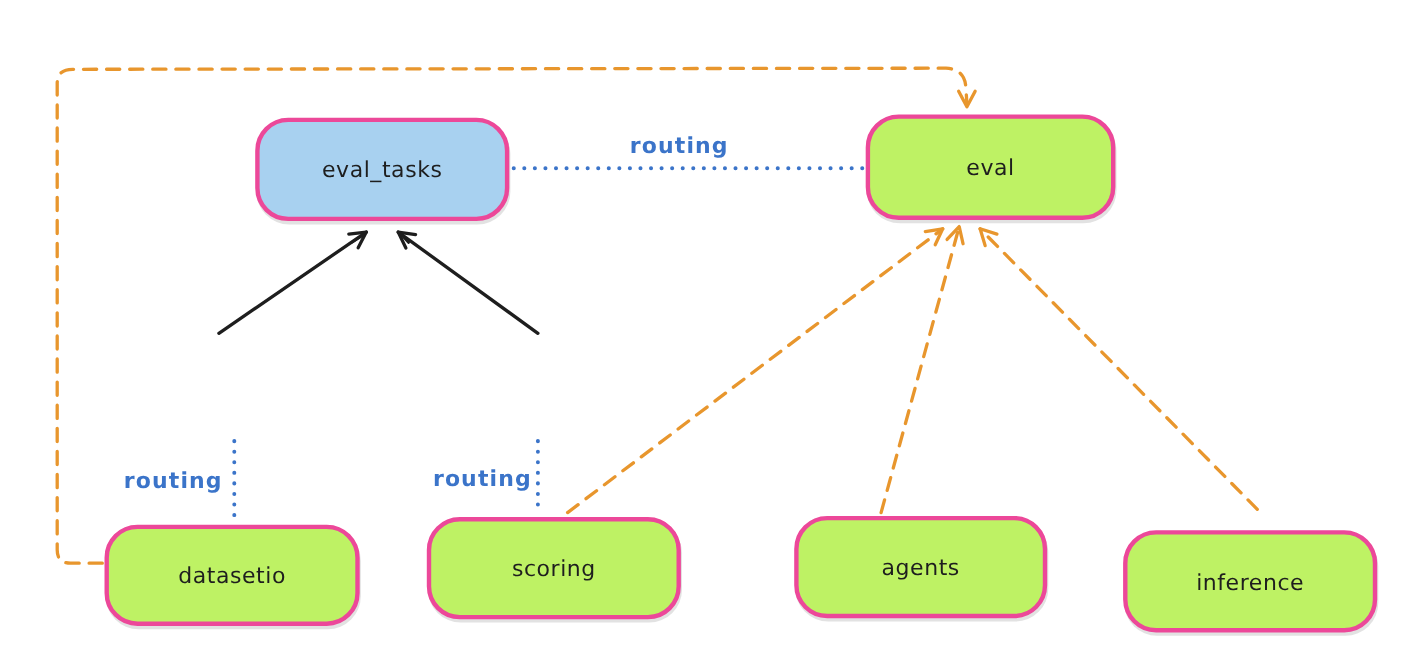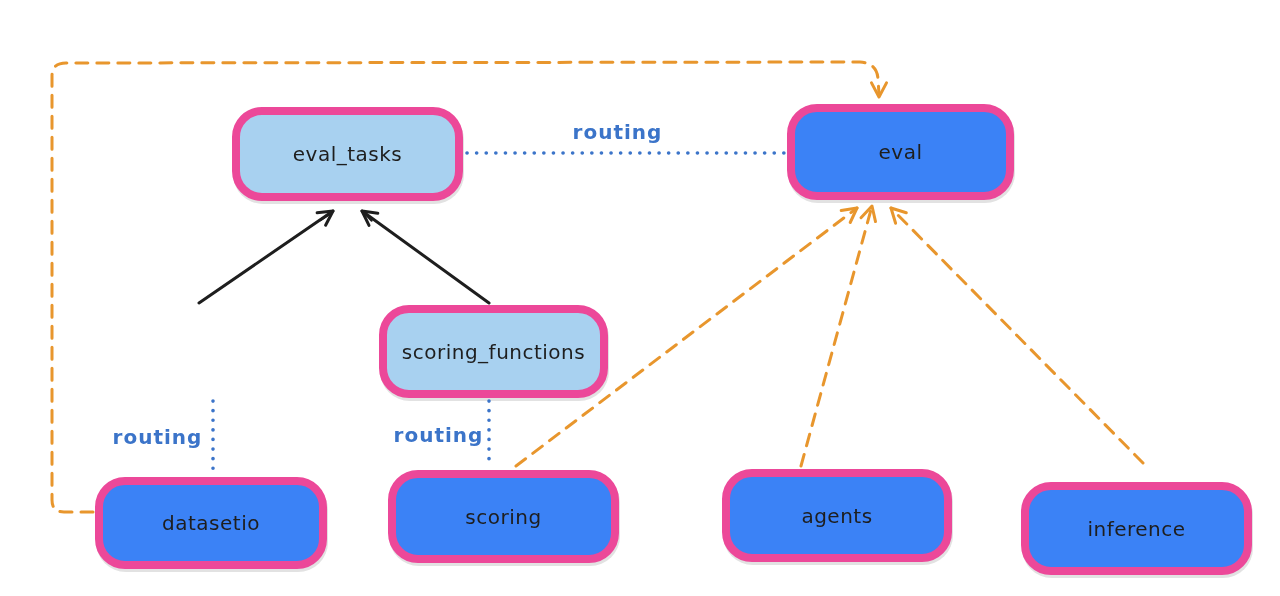--- a/index.html
+++ b/index.html
@@ -19,30 +19,30 @@
     position: absolute;
     left: 0; top: 0;
     width: 1280px;
     height: 596px;
     pointer-events: none;
     z-index: 2;
   }
   .node {
     position: absolute;
     box-sizing: border-box;
-    border: 8px solid #ec4899;
+    border: 4px solid #ec4899;
     border-radius: 30px;
     display: flex;
     align-items: center;
     justify-content: center;
     z-index: 1;
     box-shadow: 1px 3px 0 rgba(140,140,140,0.25);
   }
   .node--blue  { background: #a8d1f0; }
-  .node--green { background: #3b82f6; }
+  .node--green { background: #bef264; }
   .node-label {
     font-size: 20px;
     color: #1e1e1e;
     letter-spacing: 0.5px;
     white-space: nowrap;
   }
   .routing-label {
     position: absolute;
     z-index: 3;
     color: #3b74c9;
@@ -101,23 +101,20 @@
 
   <div class="node node--blue" style="left:232px; top:107px; width:231px; height:94px;">
     <span class="node-label">eval_tasks</span>
   </div>
 
   <div class="node node--green" style="left:787px; top:104px; width:227px; height:96px;">
     <span class="node-label">eval</span>
   </div>
 
 
-  <div class="node node--blue" style="left:379px; top:305px; width:229px; height:93px;">
-    <span class="node-label">scoring_functions</span>
-  </div>
 
   <div class="node node--green" style="left:95px; top:477px; width:232px; height:92px;text-align:right;">
     <span class="node-label">datasetio</span>
   </div>
 
   <div class="node node--green" style="left:388px; top:470px; width:231px; height:93px;">
     <span class="node-label">scoring</span>
   </div>
 
   <div class="node node--green" style="left:710px; top:469px; width:230px; height:93px;margin-left:12px;">

